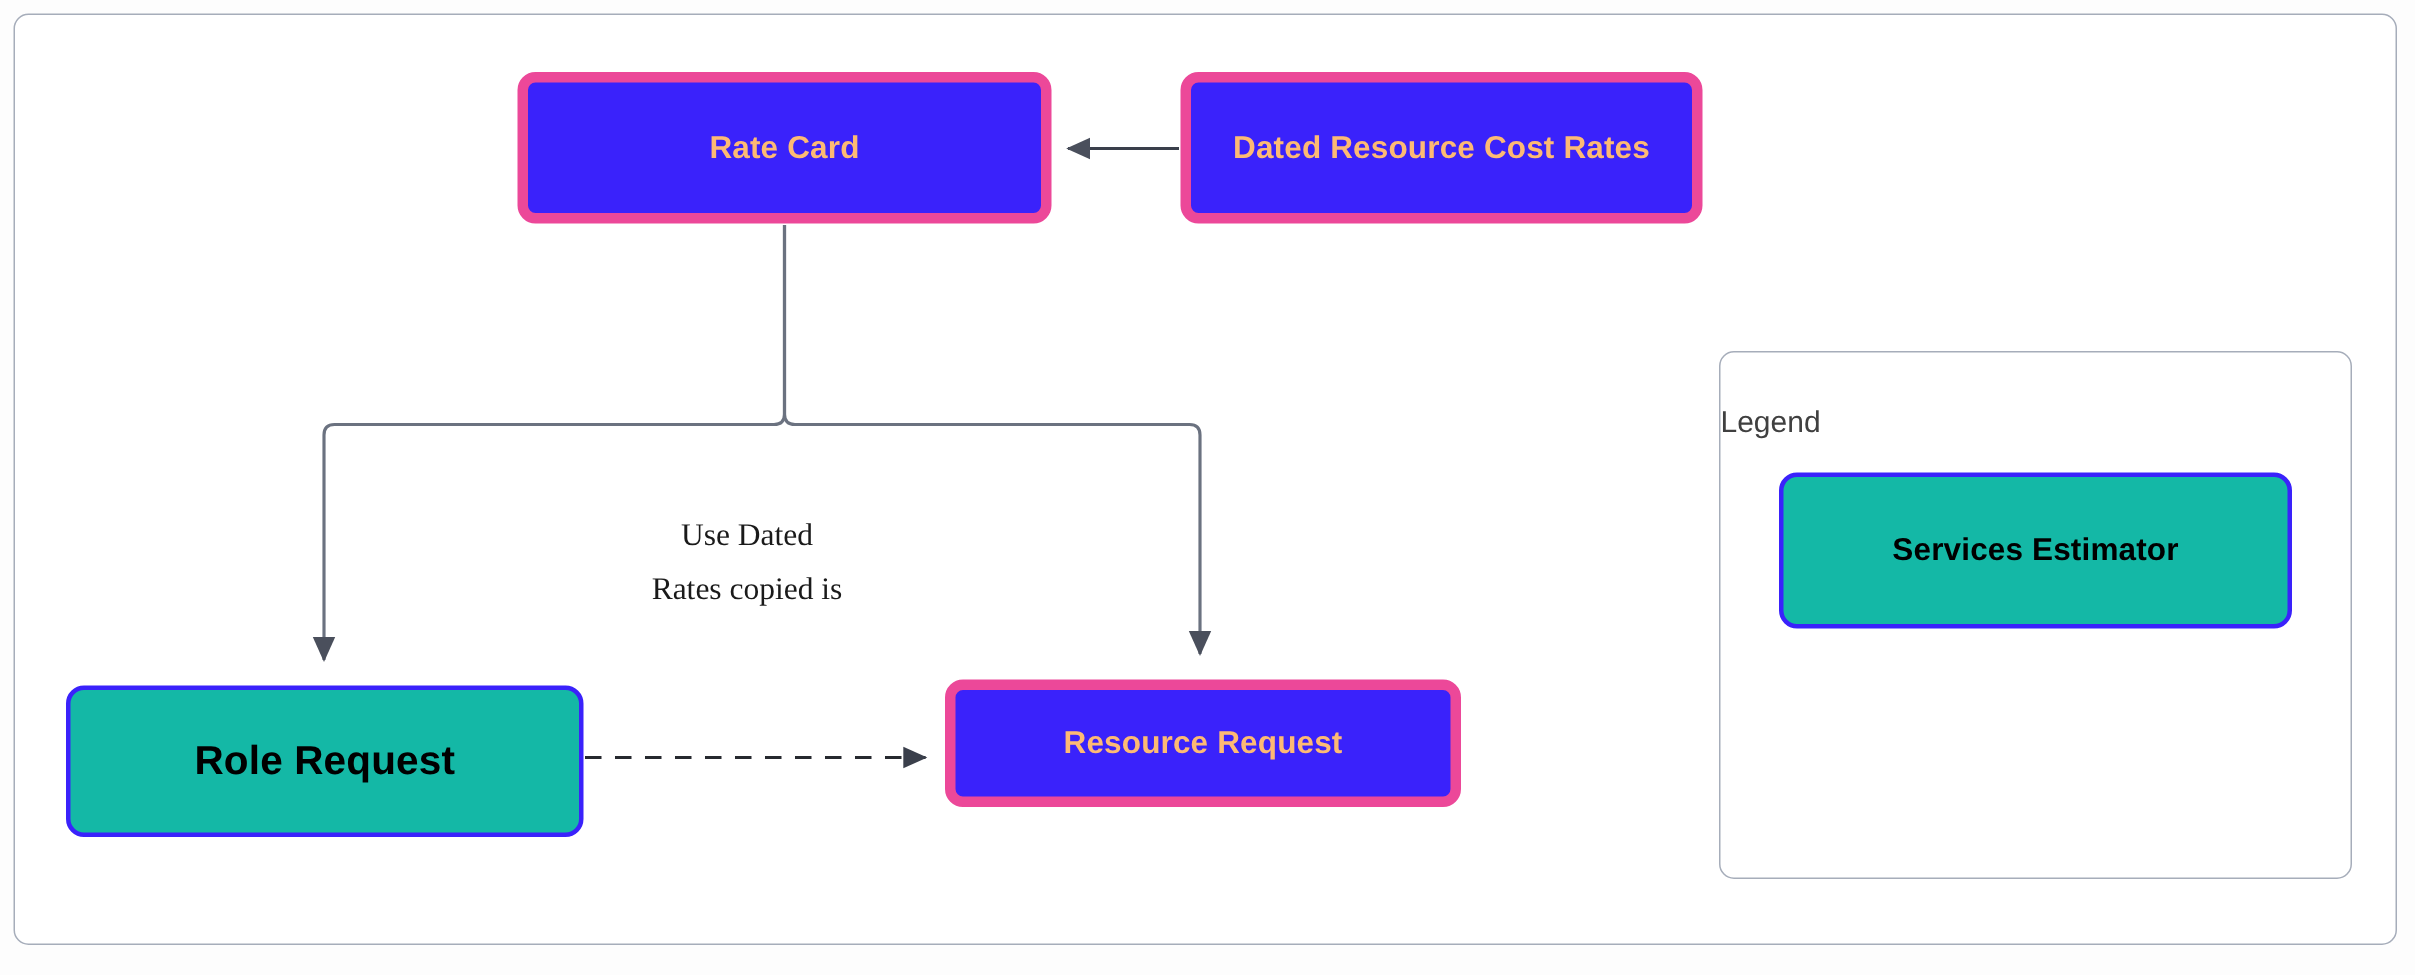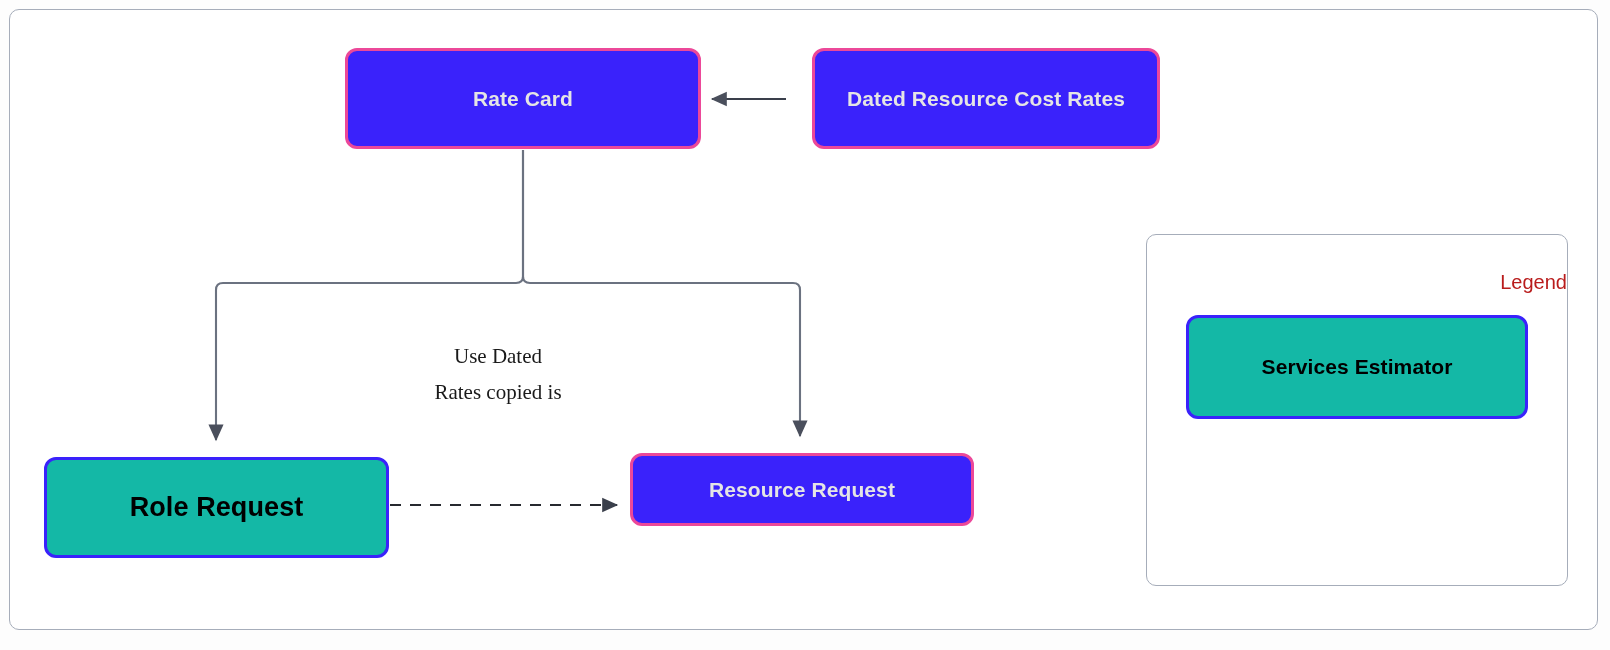--- a/index.html
+++ b/index.html
@@ -53,33 +53,33 @@
     justify-content: center;
     text-align: center;
     border-radius: 12px;
     font-weight: bold;
     letter-spacing: 0.1px;
     line-height: 1.32;
     padding: 6px 14px;
   }
   .node.psa {
     background: #3a22fb;
-    color: #e5e5e5;
-    border: 3px solid #ec4899;
+    color: #fdba74;
+    border: 7px solid #ec4899;
   }
   .node.estimator {
     background: #14b8a6;
     color: #000000;
     border: 3px solid #3a22fb;
   }
 
   #node-rate-card      { left: 345px; top: 48px;  width: 356px; height: 101px; font-size: 21px; }
-  #node-dated-rates    { left: 812px; top: 48px;  width: 348px; height: 101px; font-size: 21px; }
+  #node-dated-rates    { left: 787px; top: 48px;  width: 348px; height: 101px; font-size: 21px; }
   #node-role-request   { left: 44px;  top: 457px; width: 345px; height: 101px; font-size: 27px; }
-  #node-resource-request { left: 630px; top: 453px; width: 344px; height: 73px; font-size: 21px; }
+  #node-resource-request { left: 630px; top: 453px; width: 344px; height: 85px; font-size: 21px; }
 
   
   .edge-label {
     position: absolute;
     left: 398px;
     top: 338px;
     width: 200px;
     text-align: center;
     font-size: 21px;
     line-height: 1.72;
@@ -100,23 +100,23 @@
     box-sizing: border-box;
     border: 1.5px solid #a6adba;
     border-radius: 10px;
     background: #ffffff;
   }
   .legend-title {
     position: absolute;
     left: 0;
     top: 36px;
     width: 100%;
-    text-align: right;
+    text-align: left;
     font-size: 20px;
-    color: #b91c1c;
+    color: #404040;
     font-weight: normal;
   }
   #legend-item-estimator { left: 1186px; top: 315px; width: 342px; height: 104px; font-size: 21px; }
   #legend-item-psa       { left: 1186px; top: 452px; width: 342px; height: 104px; font-size: 21px; }
 </style>
 </head>
 <body>
 
 <div id="canvas">
 

